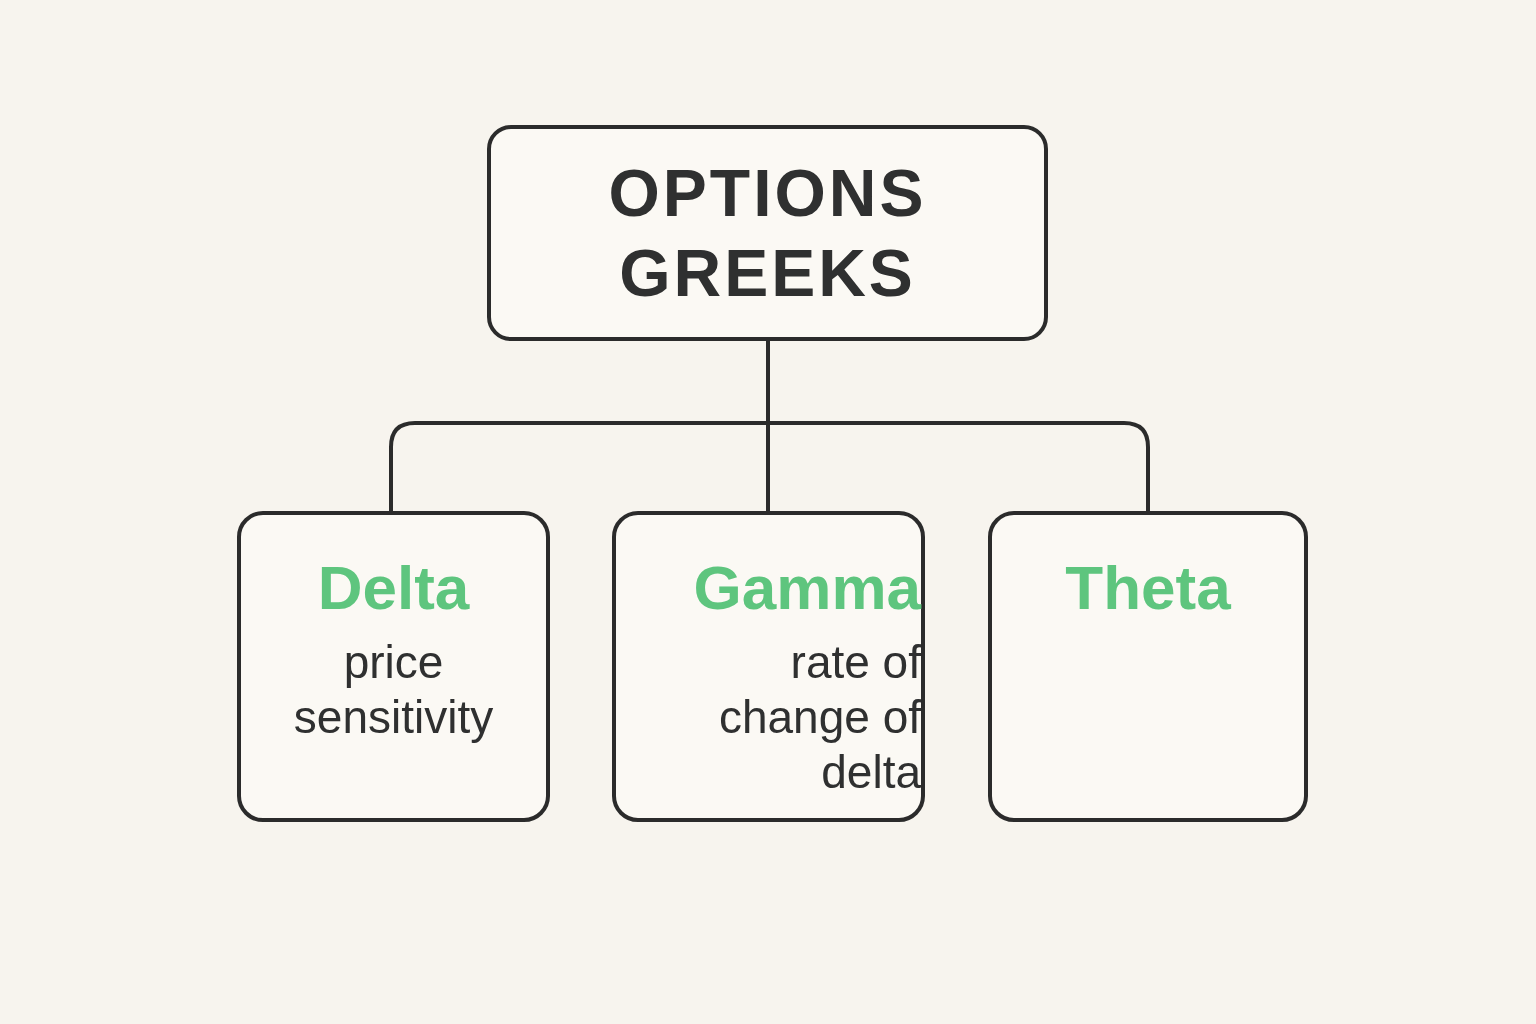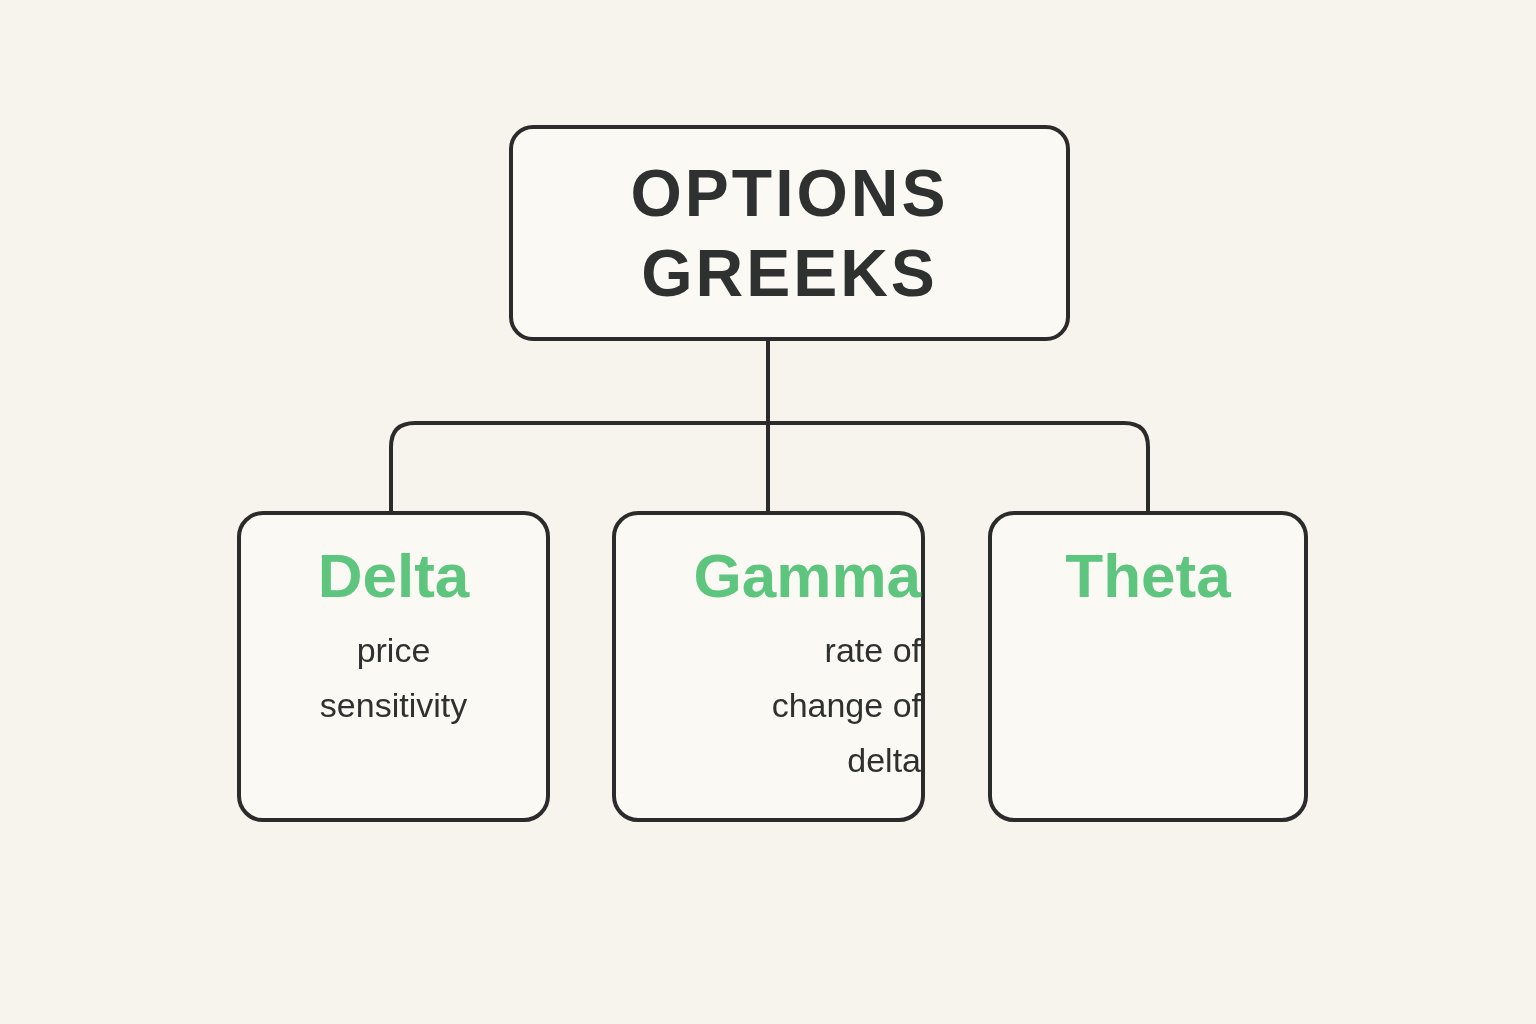--- a/index.html
+++ b/index.html
@@ -32,21 +32,21 @@
     stroke-width: 4;
   }
 
   .node {
     position: absolute;
     background: var(--node-fill);
     border: 4px solid var(--line);
   }
 
   .root-node {
-    left: 509px; top: 125px;
+    left: 487px; top: 125px;
     width: 561px; height: 216px;
     border-radius: 24px;
     display: flex;
     align-items: center;
     justify-content: center;
   }
   .root-title {
     font-size: 66px;
     line-height: 80px;
     font-weight: 700;
@@ -54,35 +54,35 @@
     color: var(--text);
     text-align: center;
     white-space: pre-line;
   }
 
   .child-node {
     top: 511px;
     height: 311px;
     border-radius: 26px;
     text-align: center;
-    padding-top: 26px;
+    padding-top: 38px;
   }
   .child-node.delta { left: 237px; width: 313px; }
   .child-node.gamma { left: 612px; width: 313px; text-align: right; }
   .child-node.theta { left: 988px; width: 320px; }
 
   .child-title {
     font-size: 62px;
     line-height: 70px;
     font-weight: 700;
     color: var(--accent-green);
     margin-bottom: 12px;
   }
   .child-desc {
-    font-size: 34px;
+    font-size: 46px;
     line-height: 55px;
     font-weight: 400;
     color: var(--text);
     white-space: pre-line;
   }
 </style>
 </head>
 <body>
 
 <div class="stage">

